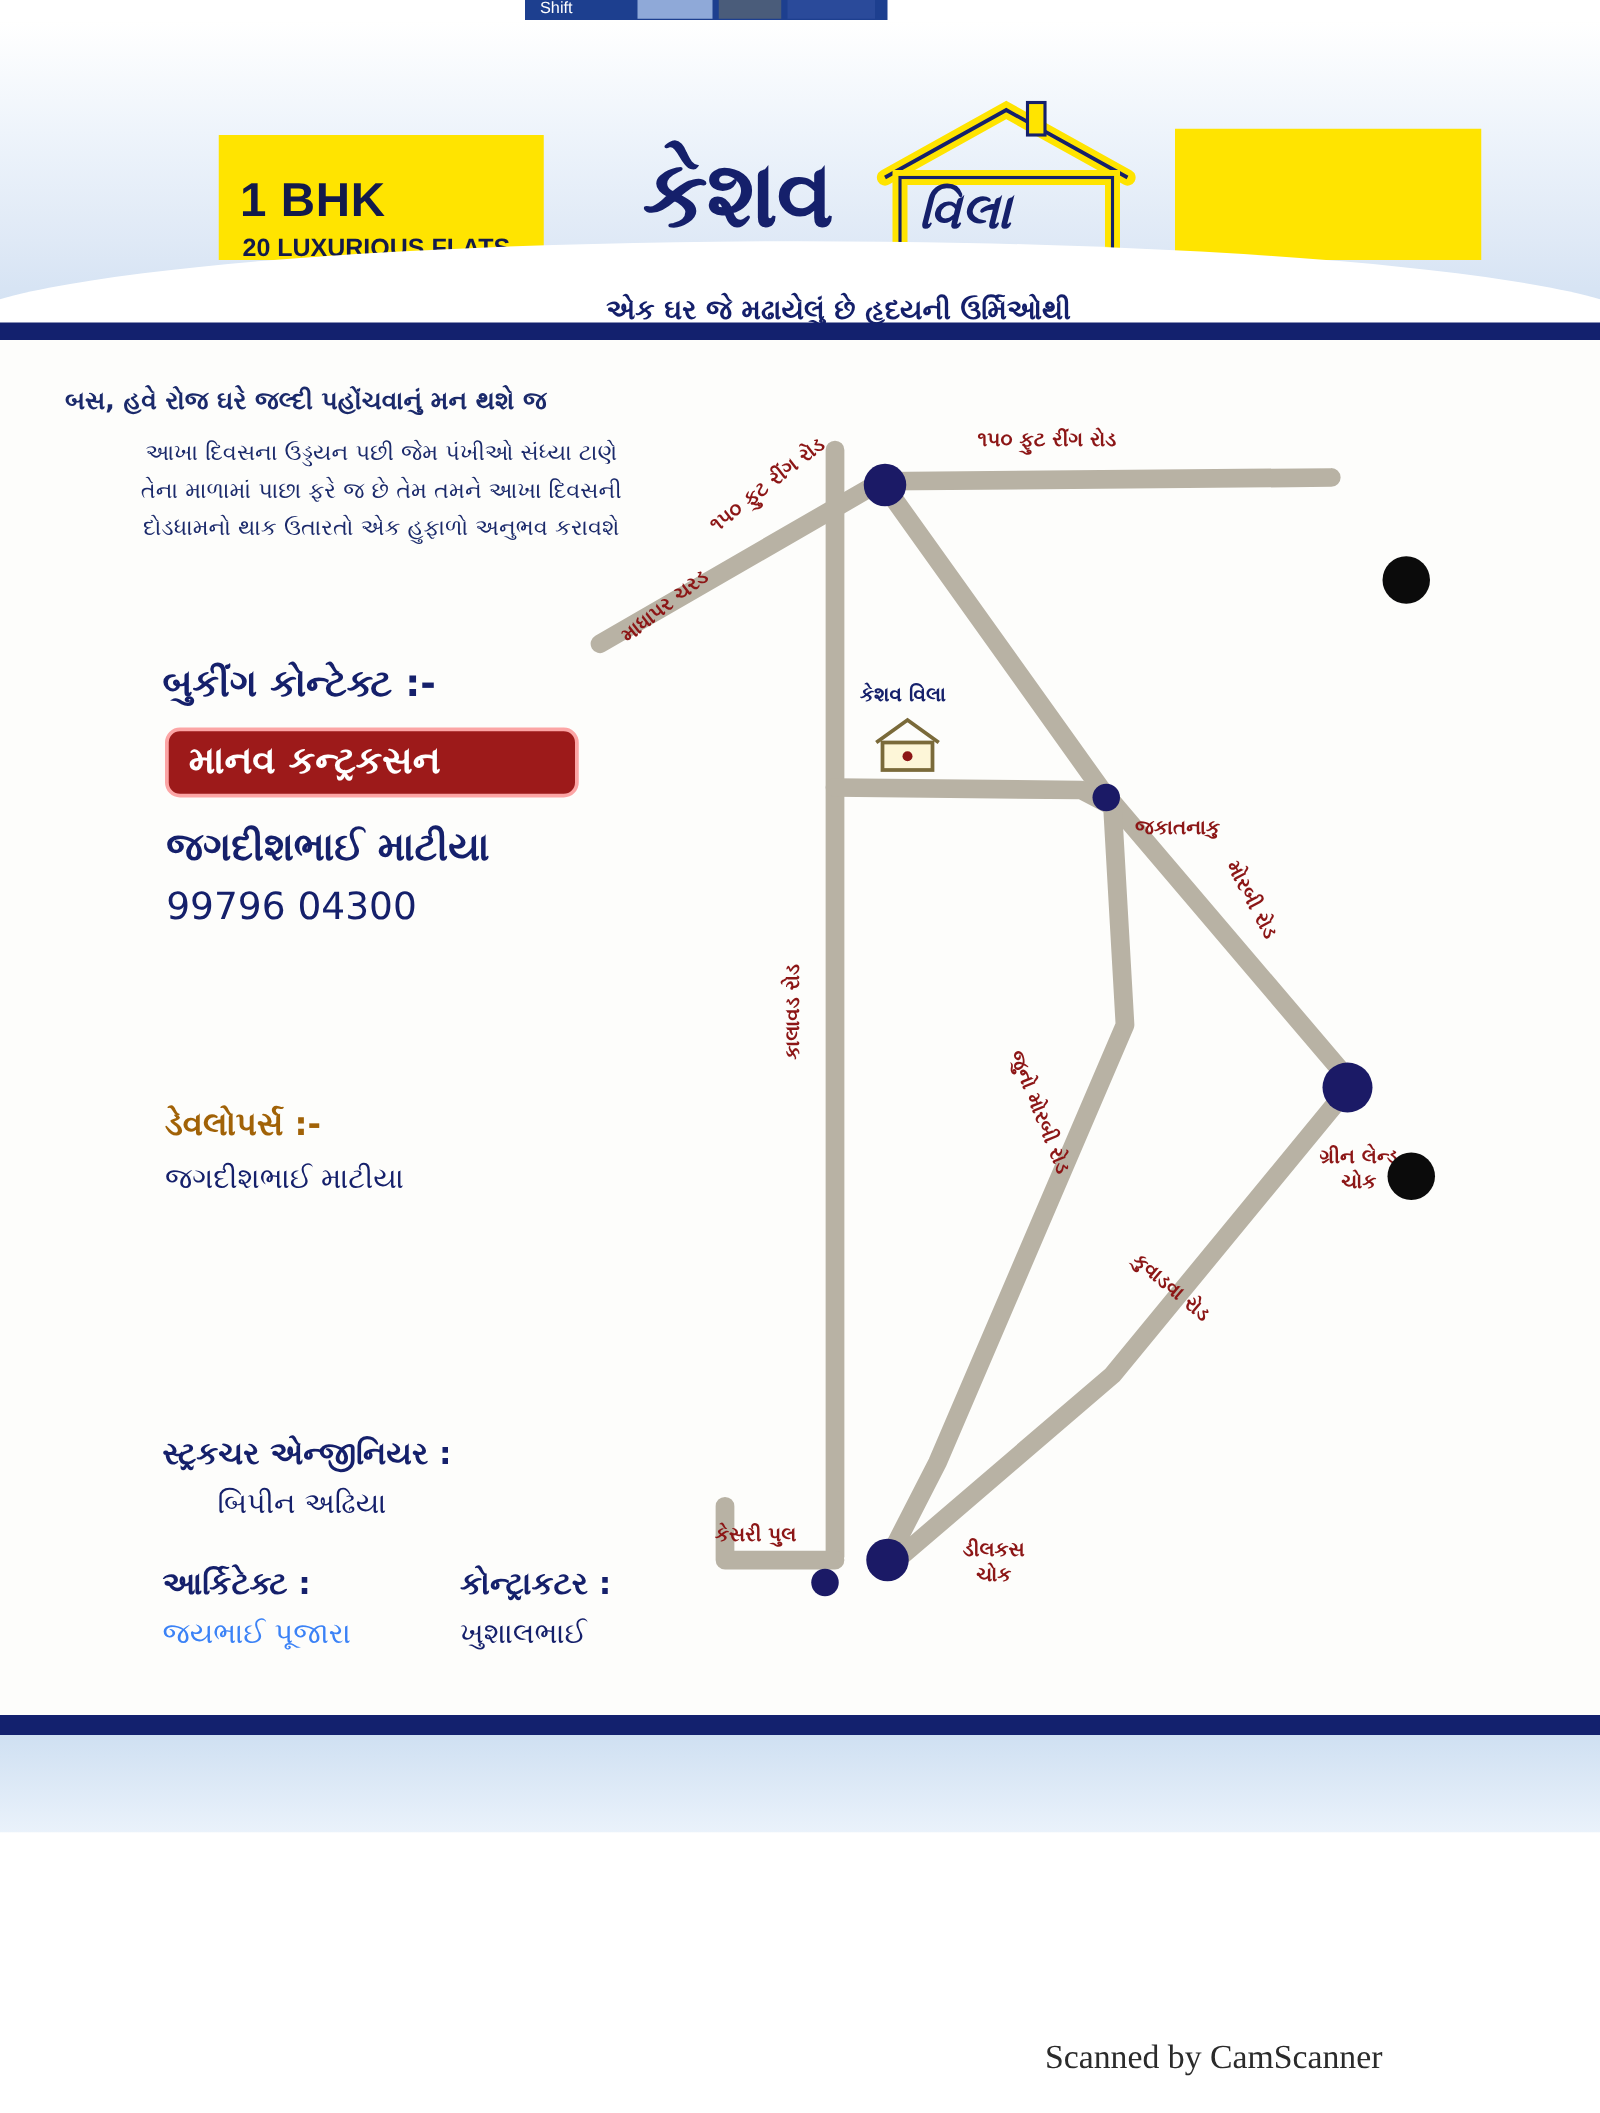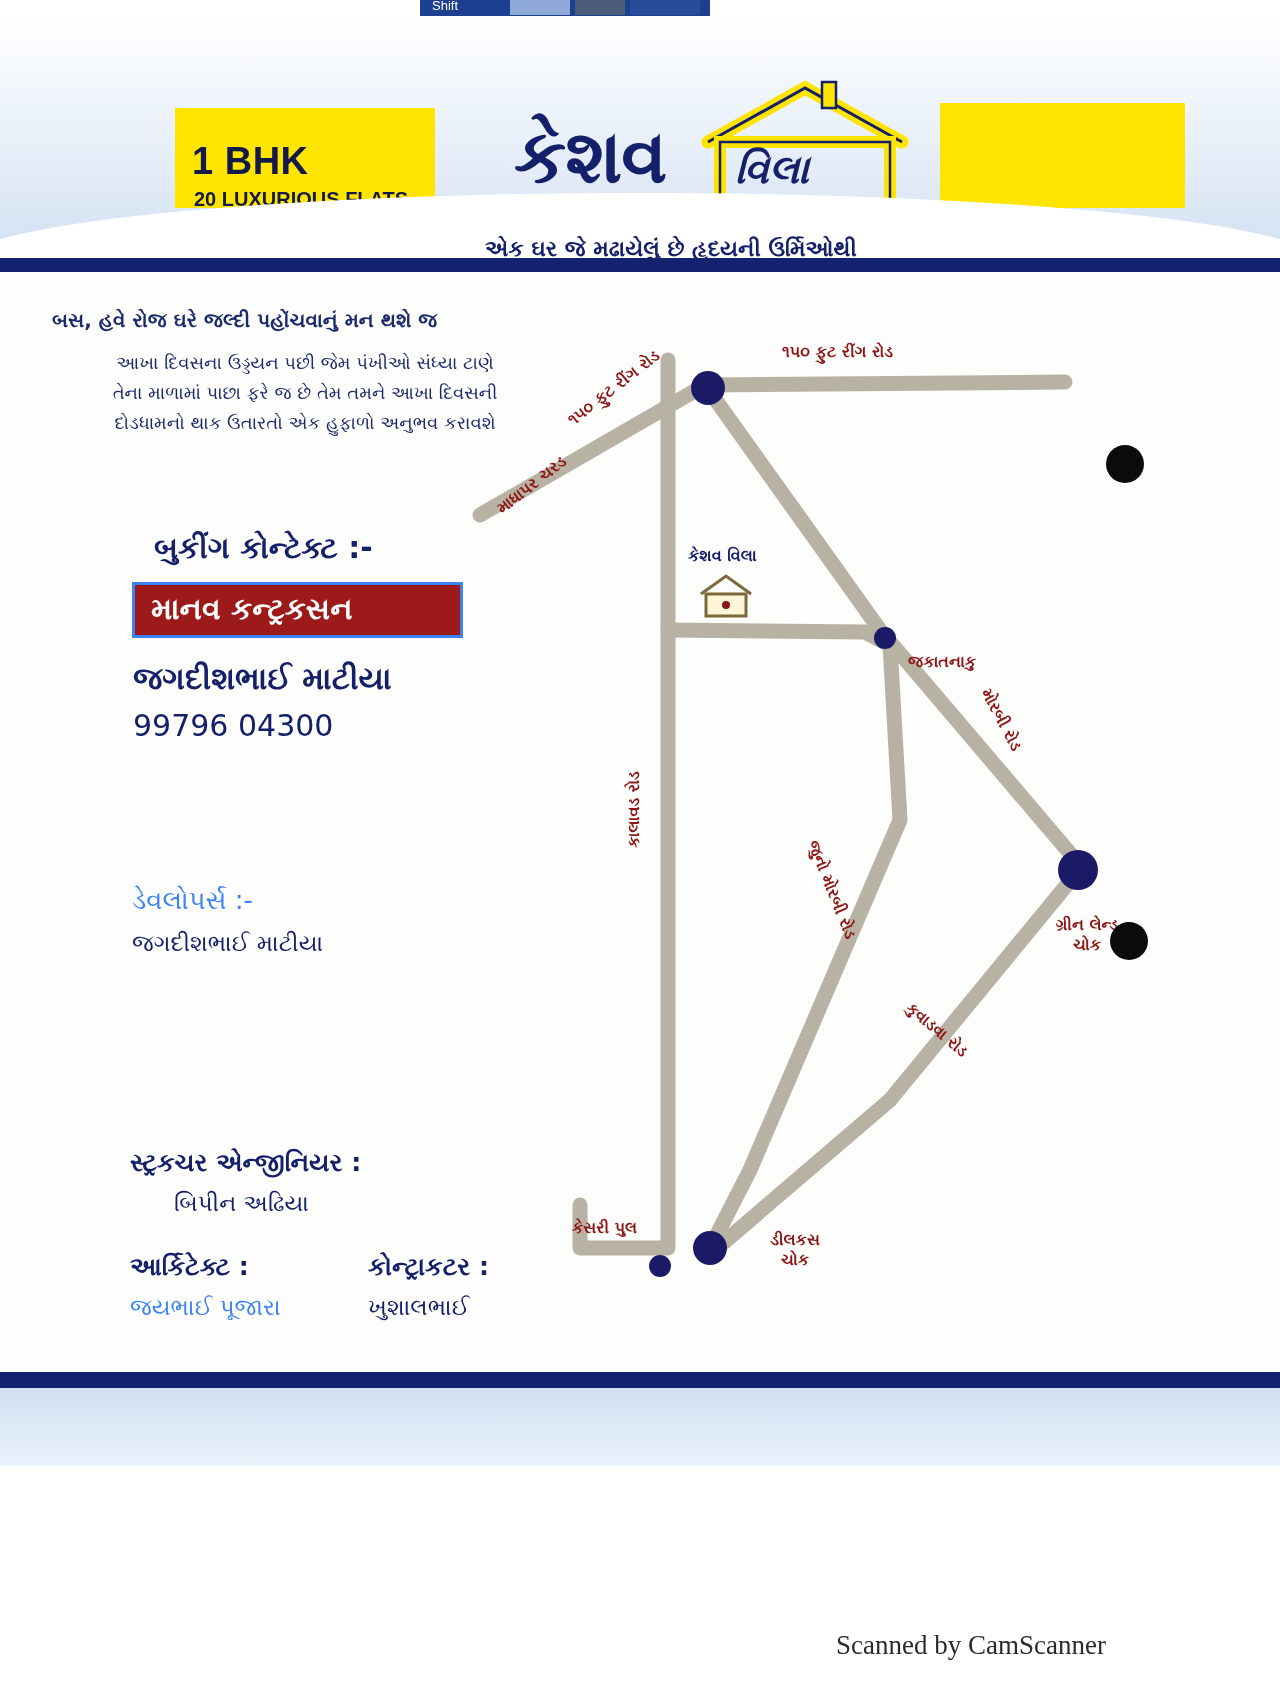--- a/index.html
+++ b/index.html
@@ -69,40 +69,39 @@
     position:absolute;left:52px;top:308px;font-size:20px;font-weight:bold;color:#1b2a6b;
     font-family:"DejaVu Sans", sans-serif;
   }
   .para{
     position:absolute;left:110px;top:348px;width:390px;font-size:18px;line-height:30px;
     color:#1b2a6b;text-align:center;font-family:"DejaVu Sans", sans-serif;
   }
   .h-book{
     position:absolute;left:130px;top:530px;font-size:30px;font-weight:bold;color:#15206b;
     font-family:"DejaVu Sans", sans-serif;
-    margin-left:24px;
   }
   .redbox{
     position:absolute;left:132px;top:582px;width:325px;height:50px;background:#9d1a1a;
-    border:3px solid #3b82f6;border-radius:0;
+    border:3px solid #fca5a5;border-radius:12px;
   }
   .redbox span{
     position:absolute;left:16px;top:6px;color:#ffffff;font-size:30px;font-weight:bold;
     font-family:"DejaVu Sans", sans-serif;
   }
   .owner{
     position:absolute;left:133px;top:660px;font-size:31px;font-weight:bold;color:#15206b;
     font-family:"DejaVu Sans", sans-serif;
   }
   .phone{
     position:absolute;left:133px;top:708px;font-size:30px;color:#15206b;
     font-family:"DejaVu Sans", sans-serif;
   }
   .h-dev{
-    position:absolute;left:132px;top:885px;font-size:26px;font-weight:normal;color:#3b82f6;
+    position:absolute;left:132px;top:885px;font-size:26px;font-weight:bold;color:#a16207;
     font-family:"DejaVu Sans", sans-serif;
     text-align:center;
   }
   .dev-name{
     position:absolute;left:132px;top:930px;font-size:23px;color:#15206b;
     font-family:"DejaVu Sans", sans-serif;
   }
   .h-struct{
     position:absolute;left:130px;top:1148px;font-size:25px;font-weight:bold;color:#15206b;
     font-family:"DejaVu Sans", sans-serif;

